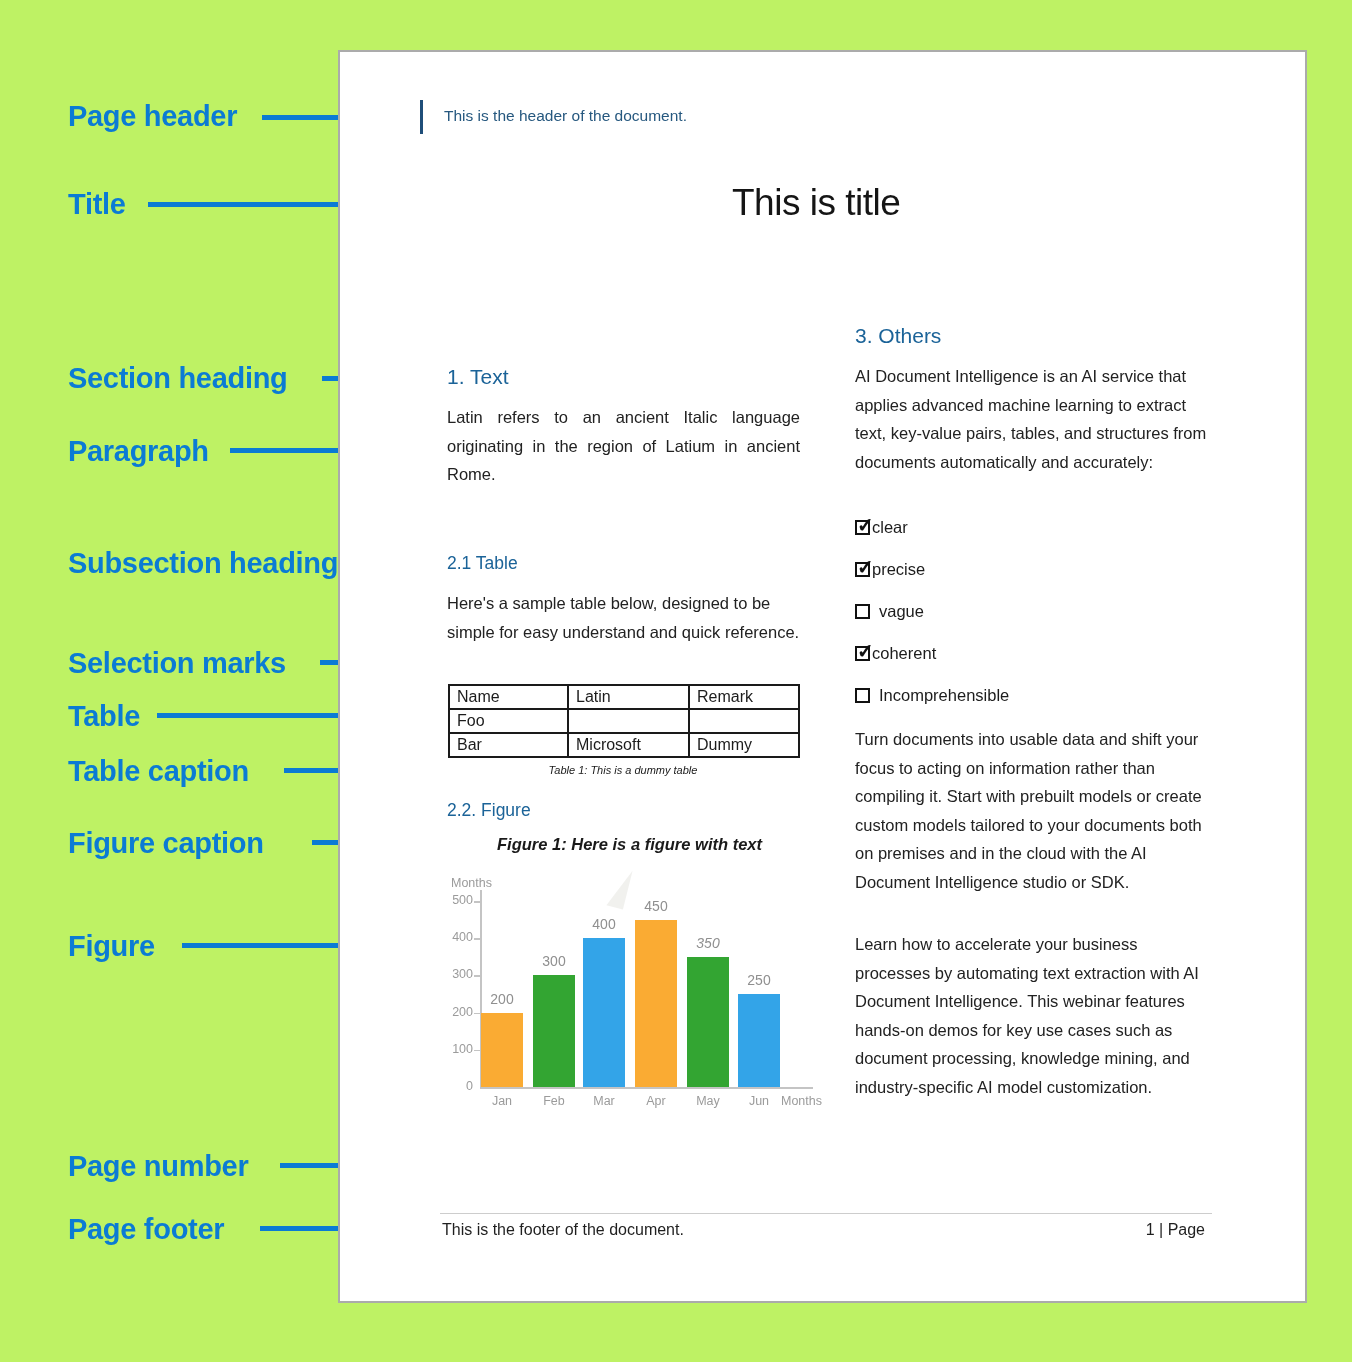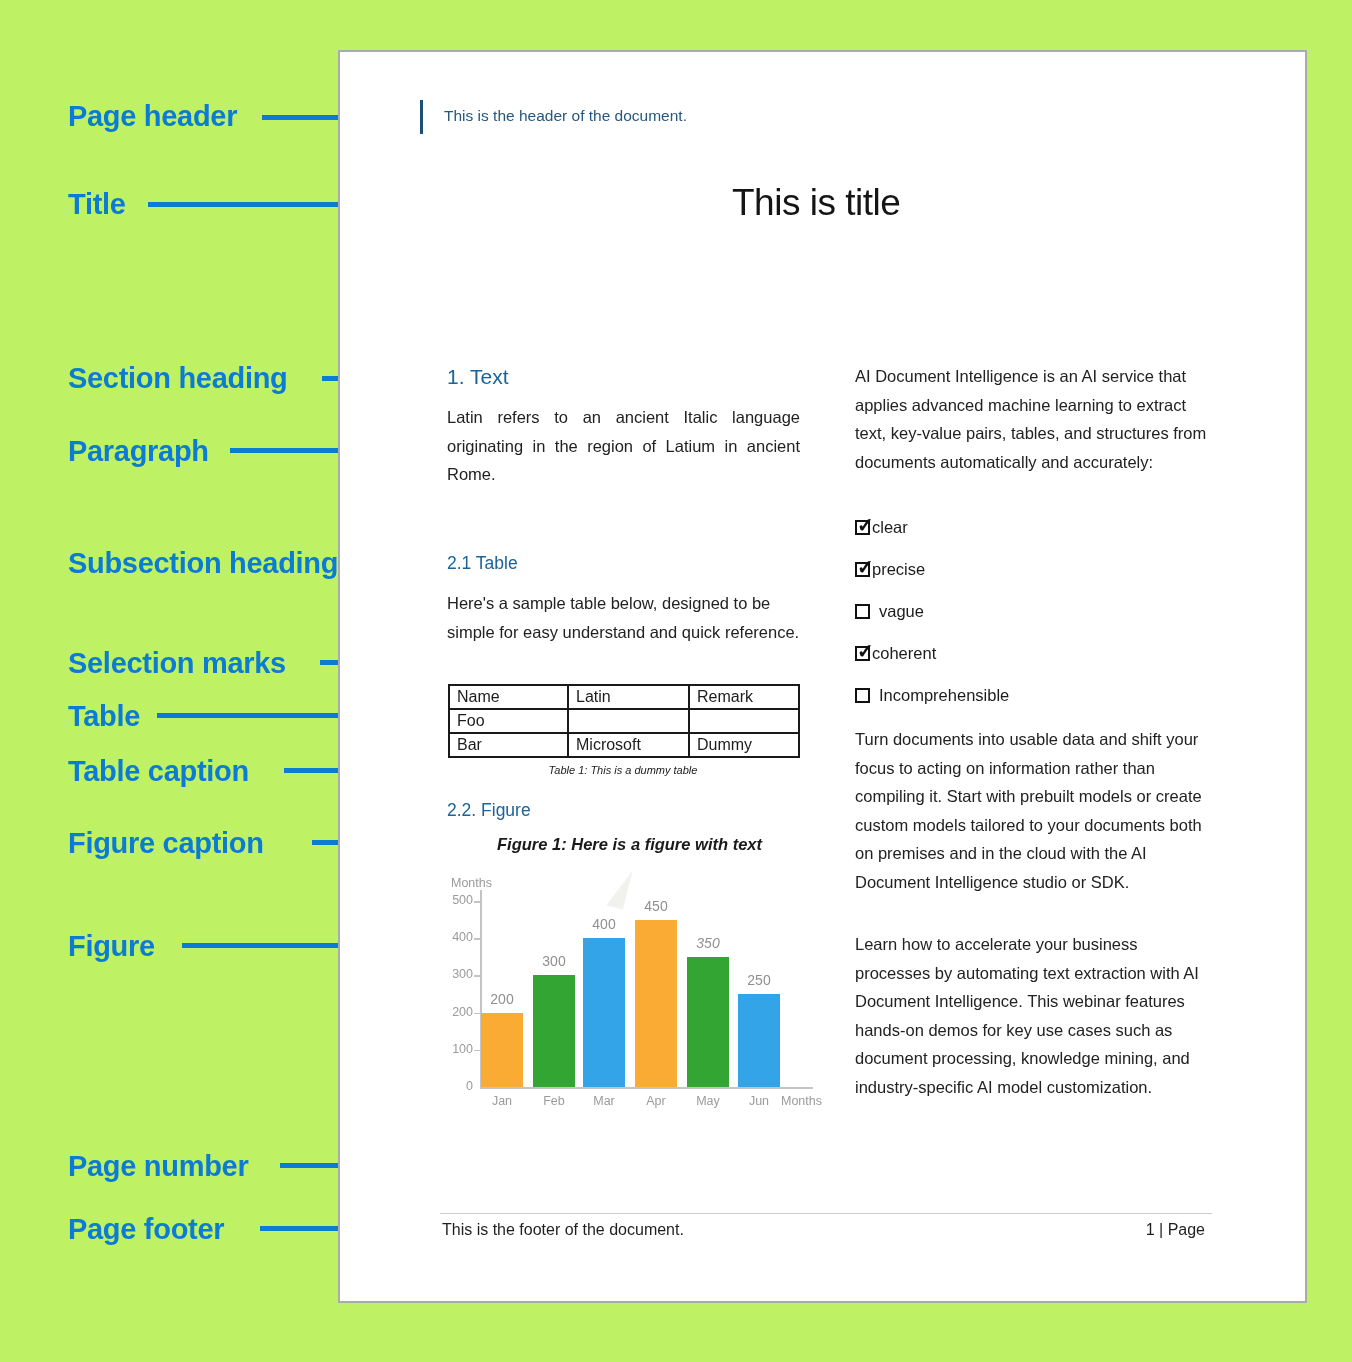--- a/index.html
+++ b/index.html
@@ -179,20 +179,21 @@
           <div class="bar" style="left: 242px; top: 88.8px; width: 42px; height: 130.2px; background: rgb(51, 165, 50);"></div>
           <div class="bar-val" style="left: 230px; top: 66.8px; width: 66px; font-style: italic;">350</div>
           <div class="x-lab" style="left: 230px; top: 226px; width: 66px;">May</div>
           <div class="bar" style="left: 293px; top: 126px; width: 42px; height: 93px; background: rgb(51, 164, 232);"></div>
           <div class="bar-val" style="left: 281px; top: 104px; width: 66px;">250</div>
           <div class="x-lab" style="left: 281px; top: 226px; width: 66px;">Jun</div>
         </div>
       <div class="axis-label" style="left:336px;top:226px">Months</div>
     </div>
 
+    <div class="abs col-r h-l1" style="top:272px">3. Others</div>
     <div class="abs col-r para" style="top:310px">AI Document Intelligence is an AI service that applies advanced machine learning to extract text, key-value pairs, tables, and structures from documents automatically and accurately:</div>
 
     <div class="chk" style="top:462px">
       <span class="cb" data-checked="true"></span>
       <span>clear</span>
     </div>
     <div class="chk" style="top:504px">
       <span class="cb" data-checked="true"></span>
       <span>precise</span>
     </div>

